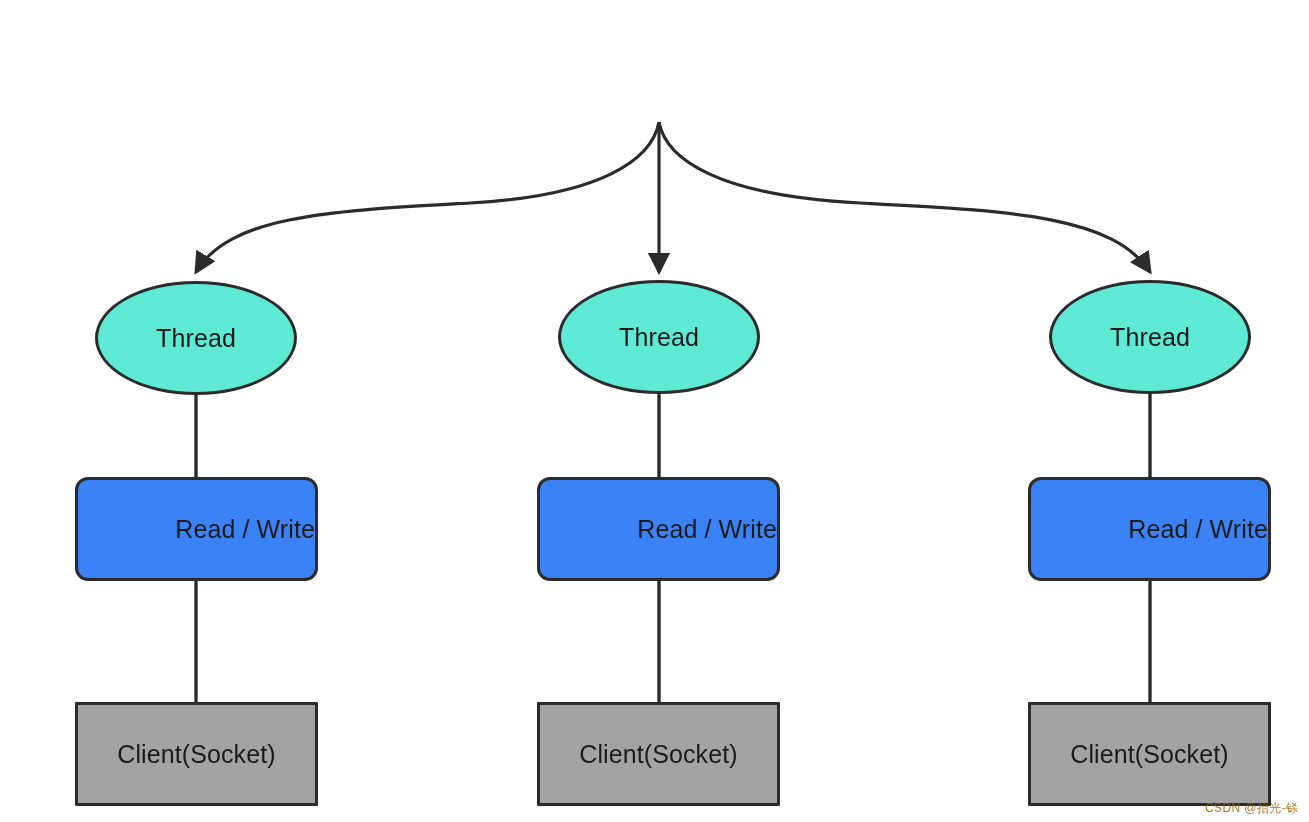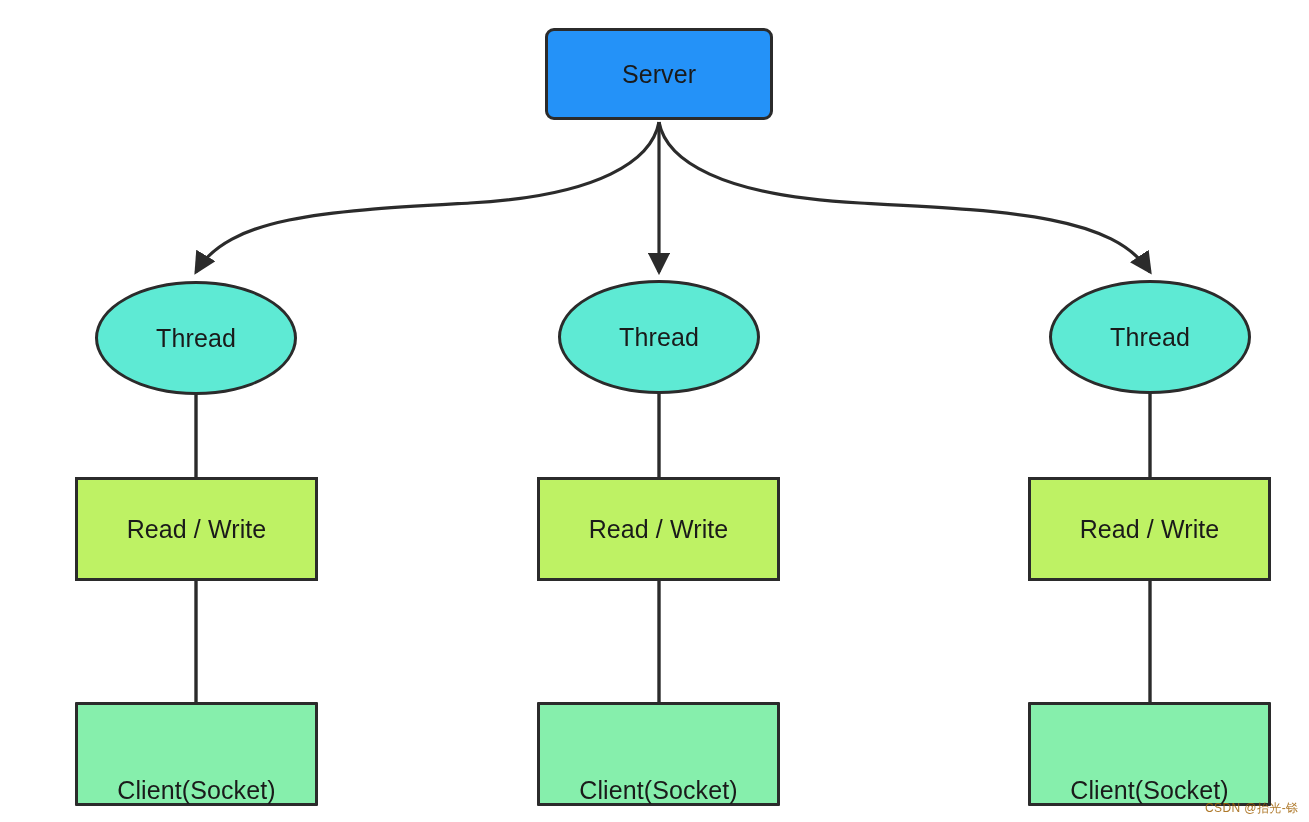--- a/index.html
+++ b/index.html
@@ -42,29 +42,29 @@
     background: #2492f8;
     border: 3px solid #2b2b2b;
     border-radius: 9px;
   }
   .node-thread {
     background: #5eead4;
     border: 3.5px solid #2b2b2b;
     border-radius: 50%;
   }
   .node-rw {
-    background: #bef264;
+    background: #3b82f6;
     border: 3.5px solid #2b2b2b;
-    border-radius: 0;
+    border-radius: 13px;
+    justify-content: flex-end;
   }
   .node-client {
-    background: #86efac;
+    background: #a3a3a3;
     border: 3.5px solid #2b2b2b;
     border-radius: 1px;
-    align-items: flex-end;
   }
   .watermark {
     position: absolute;
     font-size: 12px;
     color: #a16207;
     white-space: nowrap;
     letter-spacing: 0.4px;
     opacity: 0.85;
   }
 </style>
@@ -88,23 +88,20 @@
 
     <path d="M 196 394 L 196 479" fill="none" stroke="#2b2b2b" stroke-width="3.4"></path>
     <path d="M 659 393 L 659 479" fill="none" stroke="#2b2b2b" stroke-width="3.4"></path>
     <path d="M 1150 393 L 1150 479" fill="none" stroke="#2b2b2b" stroke-width="3.4"></path>
 
     <path d="M 196 579 L 196 704" fill="none" stroke="#2b2b2b" stroke-width="3.4"></path>
     <path d="M 659 579 L 659 704" fill="none" stroke="#2b2b2b" stroke-width="3.4"></path>
     <path d="M 1150 579 L 1150 704" fill="none" stroke="#2b2b2b" stroke-width="3.4"></path>
   </svg>
 
-  <div class="node node-server" style="left:545px; top:28px; width:228px; height:92px;">
-    <span>Server</span>
-  </div>
 
   <div class="node node-thread" style="left:95px; top:281px; width:202px; height:114px;">
     <span>Thread</span>
   </div>
   <div class="node node-thread" style="left:558px; top:280px; width:202px; height:114px;">
     <span>Thread</span>
   </div>
   <div class="node node-thread" style="left:1049px; top:280px; width:202px; height:114px;">
     <span>Thread</span>
   </div>

